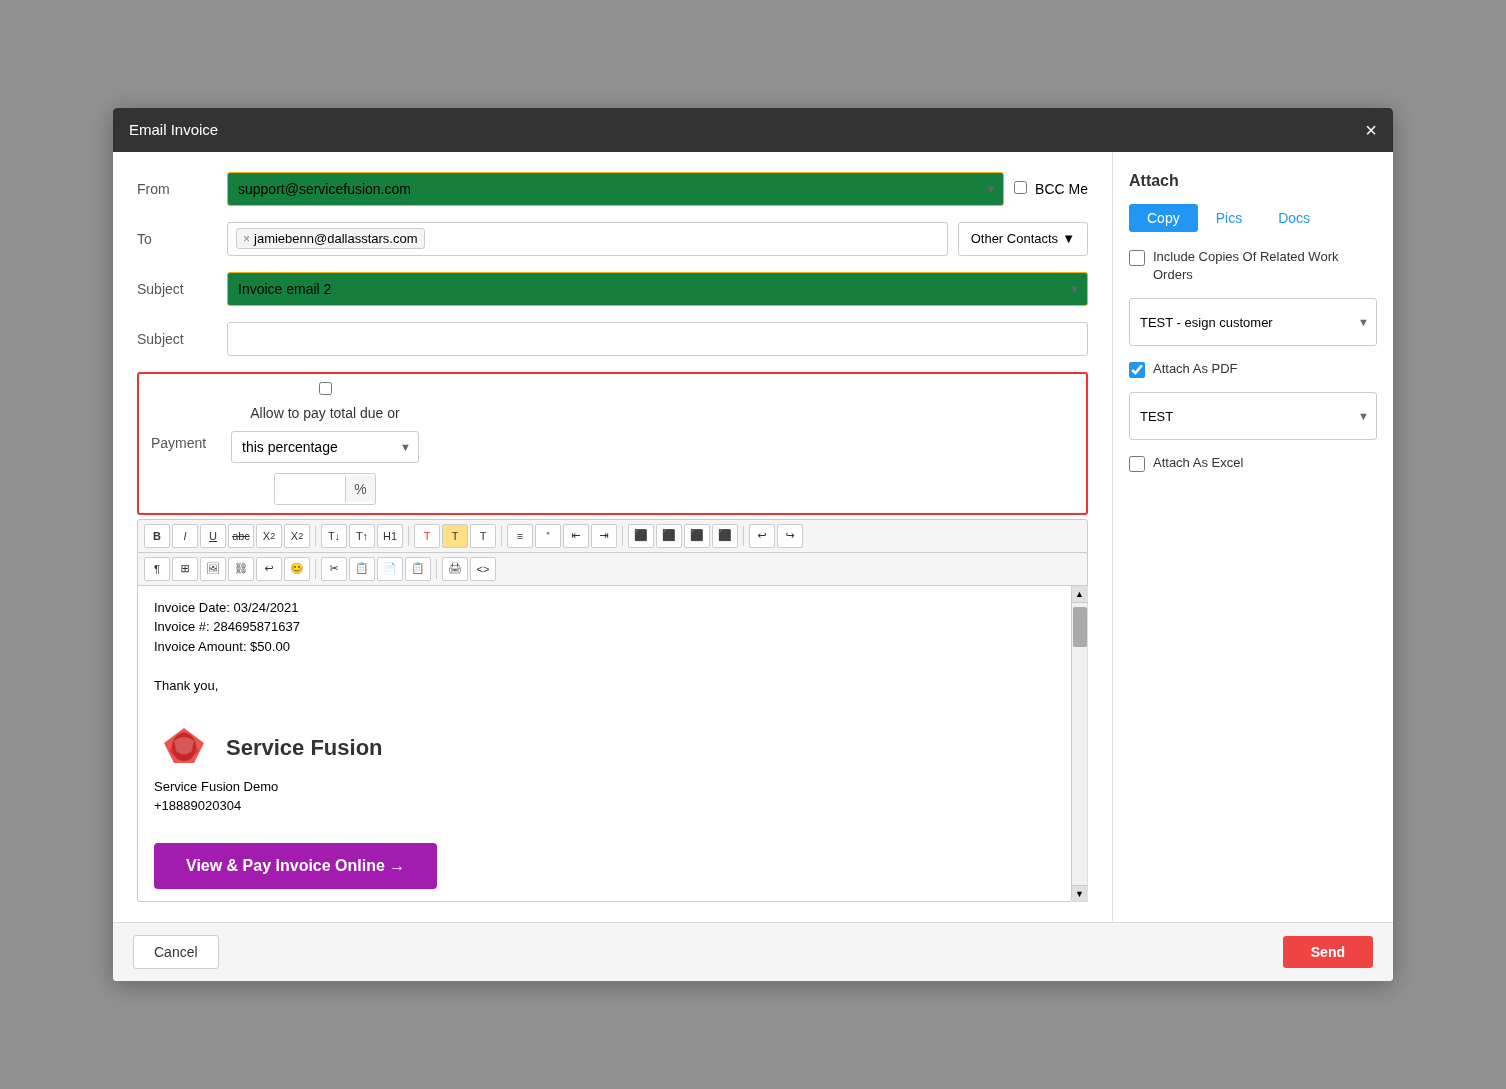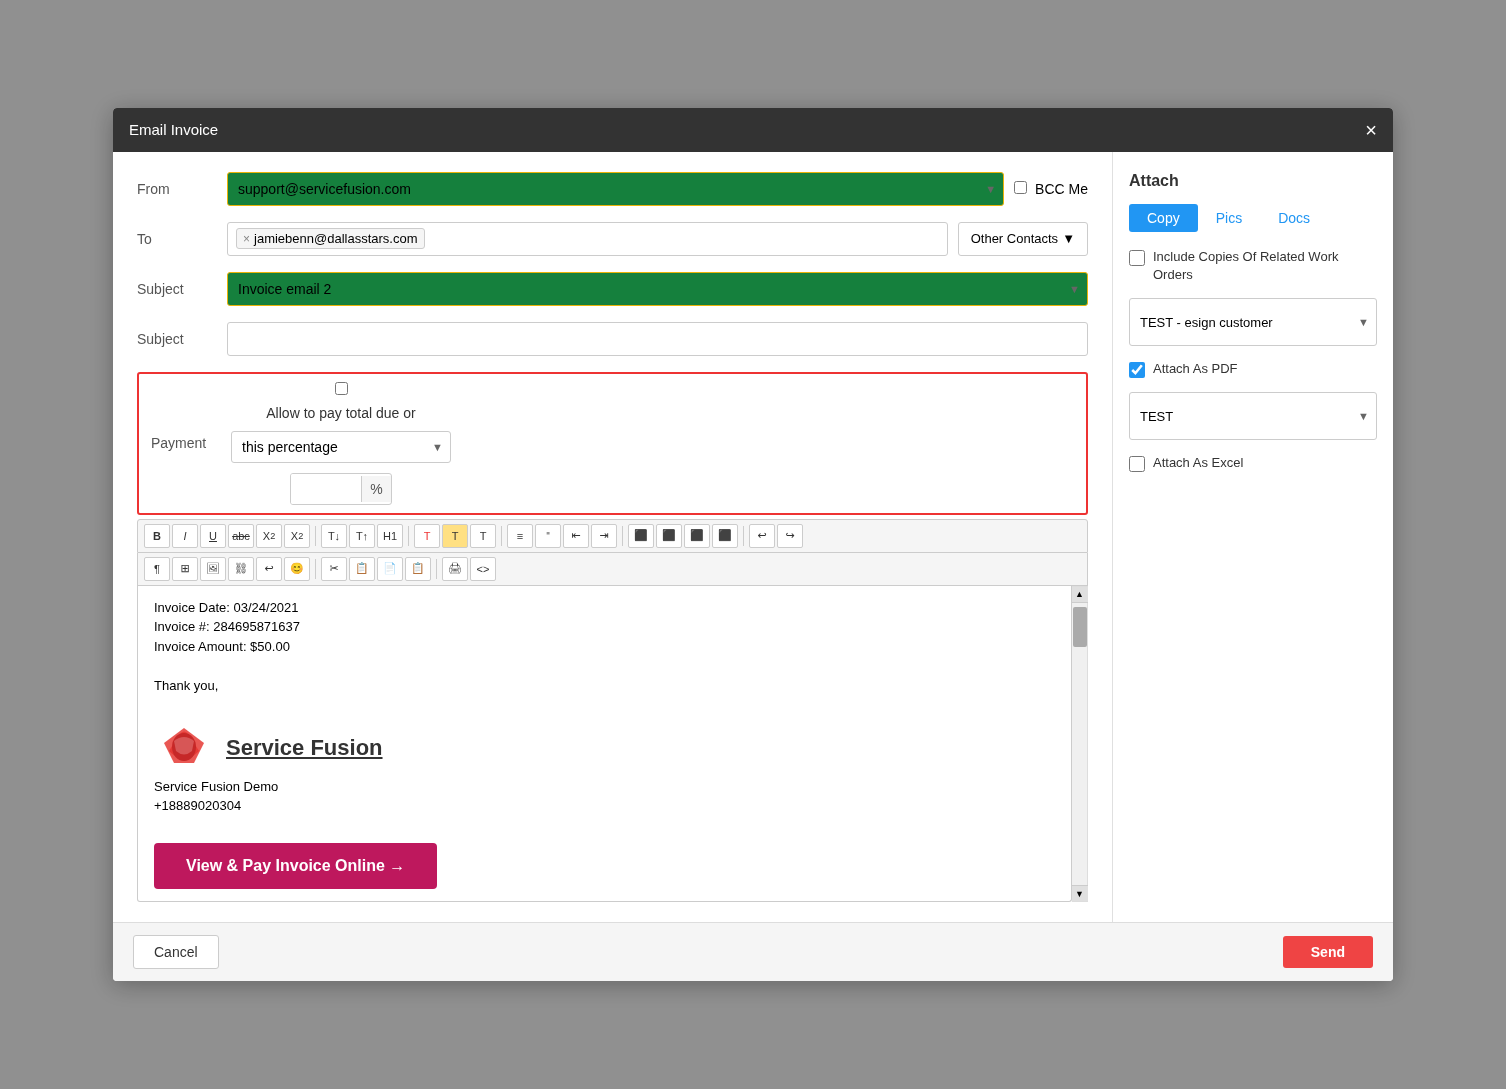--- a/index.html
+++ b/index.html
@@ -181,21 +181,21 @@
       gap: 10px;
       flex-wrap: wrap;
       flex-direction: column;
     }
     .payment-text {
       font-size: 14px;
       color: #333;
     }
     .percentage-select-wrapper {
       position: relative;
-      width: 220px;
+      width: 188px;
     }
     .percentage-select-wrapper select {
       width: 100%;
       border: 1px solid #ccc;
       border-radius: 3px;
       padding: 5px 28px 5px 10px;
       font-size: 14px;
       background: #fff;
       height: 32px;
       appearance: none;
@@ -274,21 +274,21 @@
       margin-bottom: 0;
     }
     .editor-content {
       min-height: 280px;
       font-size: 13px;
       line-height: 1.5;
       padding-right: 20px;
     }
     .invoice-btn {
       display: inline-block;
-      background: #be185d;
+      background: #a21caf;
       color: #fff;
       border: none;
       border-radius: 4px;
       padding: 14px 32px;
       font-size: 16px;
       font-weight: bold;
       cursor: pointer;
       margin-top: 8px;
     }
     .service-fusion-logo {
@@ -298,21 +298,20 @@
       margin: 8px 0 4px 0;
     }
     .logo-icon {
       width: 60px;
       height: 50px;
     }
     .logo-text {
       font-size: 22px;
       font-weight: bold;
       color: #333;
-      text-decoration: underline;
     }
     
     .attach-title {
       font-size: 16px;
       font-weight: bold;
       color: #333;
       margin-bottom: 14px;
     }
     .attach-tabs {
       display: flex;

